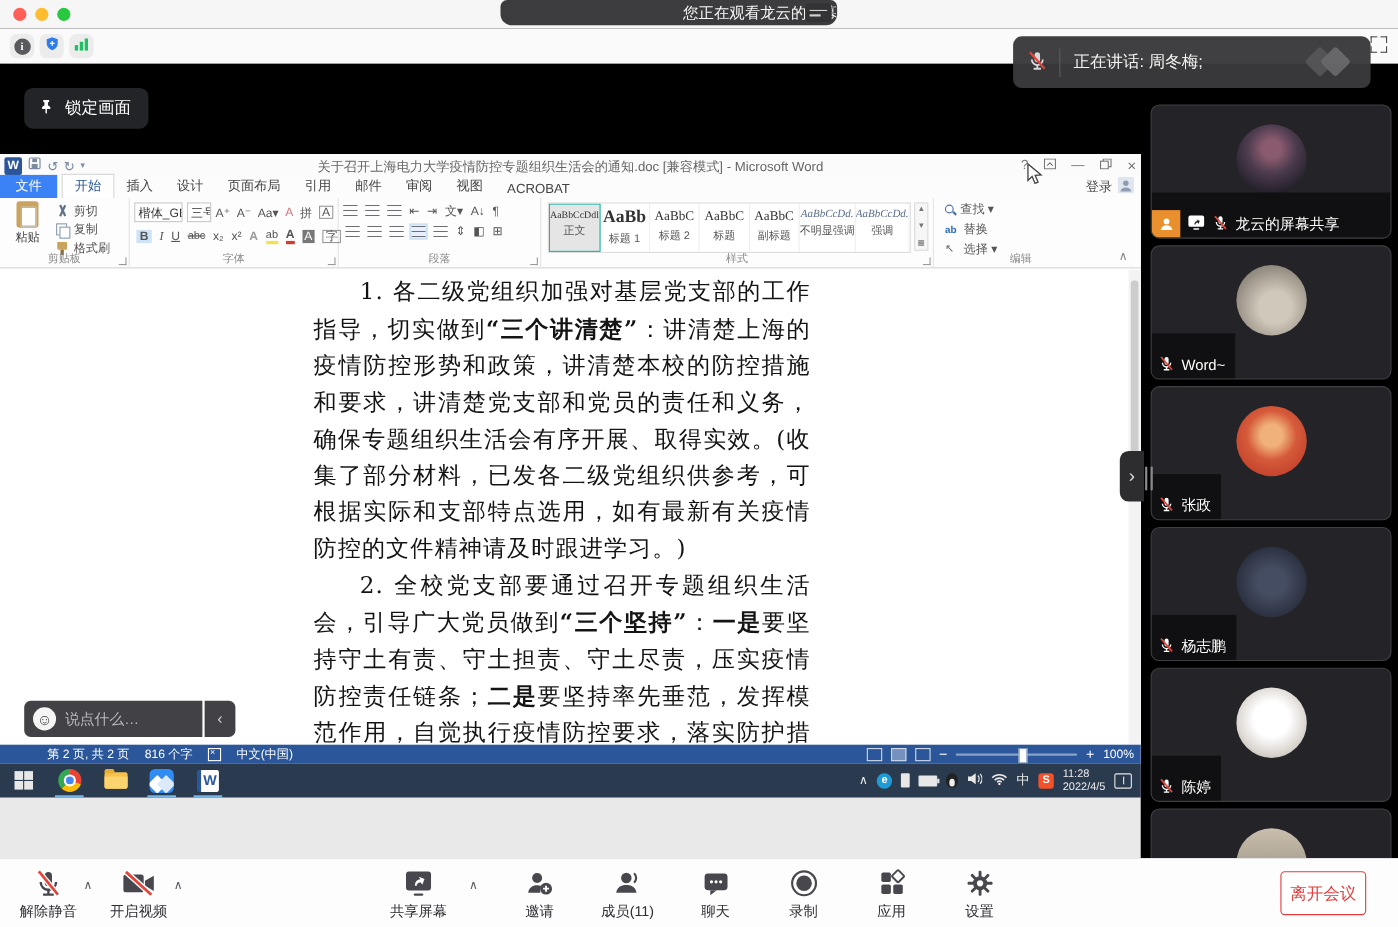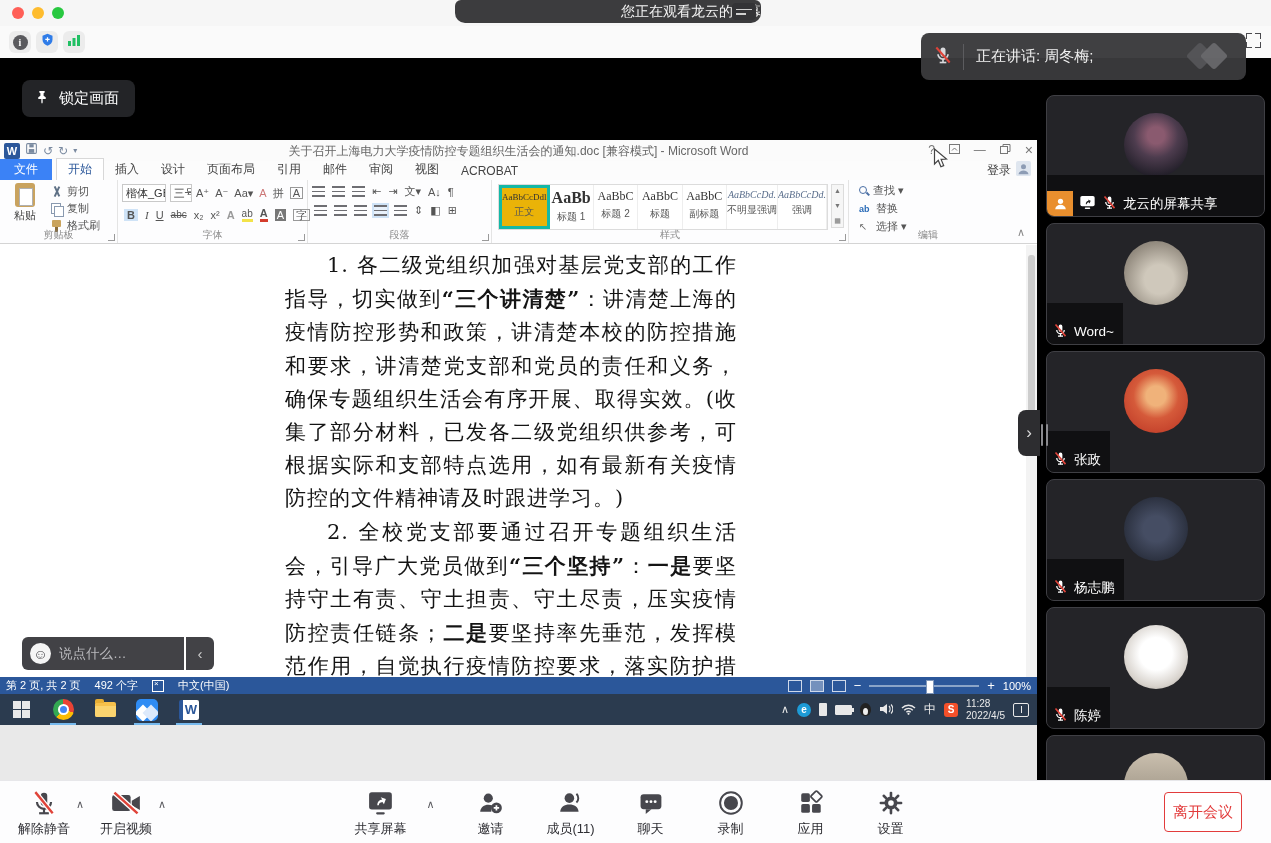--- a/index.html
+++ b/index.html
@@ -91,21 +91,21 @@
   .g-fc{border-bottom:3px solid #d43c2c;font-weight:bold;}
   .g-shade{background:#777;color:#fff;padding:0 2px;}
   .g-clear{color:#c77;}
   .g-box{border:1px solid #999;padding:0 2px;line-height:10px;}
   .ln{display:inline-block;width:13px;height:11px;background:repeating-linear-gradient(to bottom,#6e6e73 0 1.6px,transparent 1.6px 4.6px);cursor:pointer;}
   .ln.active{outline:2px solid #cfe3f7;background-color:#e8f1fb;}
   .frow1{display:flex;align-items:center;gap:4px;padding:4px 4px 0;}
   .frow2{display:flex;align-items:center;gap:7px;padding:5px 6px 0;}
   .styles-box{position:absolute;left:6px;top:4px;right:20px;height:44px;border:1px solid #dcdcdc;background:#fff;display:flex;overflow:hidden;}
   .stitem{width:64px;border-right:1px solid #eee;text-align:center;padding-top:4px;cursor:pointer;box-sizing:border-box;}
-  .stitem.selected{border:3px solid #14b8a6;background:#eab308;}
+  .stitem.selected{border:1px solid #14b8a6;background:#e5e5e5;}
   .st-prev{display:block;font-family:"Liberation Serif",serif;color:#333;white-space:nowrap;overflow:hidden;}
   .st-name{display:block;font-size:10px;color:#555;margin-top:3px;white-space:nowrap;}
   .st-scroll{position:absolute;right:4px;top:4px;width:13px;height:44px;border:1px solid #dcdcdc;background:#f6f6f6;
              display:flex;flex-direction:column;align-items:center;justify-content:space-between;font-size:7px;color:#777;padding:2px 0;box-sizing:border-box;}
   .edit-list{position:absolute;left:10px;top:3px;display:flex;flex-direction:column;gap:3px;}
   .ico-find{width:10px;height:10px;position:relative;}
   .ico-find::before{content:"";position:absolute;left:0;top:0;width:6px;height:6px;border:1.5px solid #4a6fa5;border-radius:50%;}
   .ico-find::after{content:"";position:absolute;left:7px;top:7px;width:4px;height:1.5px;background:#4a6fa5;transform:rotate(45deg);}
   .ico-replace{font-size:9px;color:#2b6cb8;font-weight:bold;width:13px;}
   .ico-select{font-size:10px;color:#666;width:13px;}
@@ -114,21 +114,21 @@
   .wdoc{position:absolute;left:0;top:105px;width:1037px;height:432px;background:#fff;overflow:hidden;}
   .doctext{position:absolute;left:285px;top:4px;width:452px;font-family:"DejaVu Serif","Liberation Serif",serif;
            font-size:21px;line-height:33.2px;color:#141414;text-align:justify;letter-spacing:1px;}
   .doctext p{margin:0;text-indent:2em;}
   .doctext b{font-weight:700;}
   .vscroll{position:absolute;right:0;top:0;width:11px;height:100%;background:#f3f3f3;}
   .vthumb{position:absolute;left:2px;top:10px;width:7px;height:170px;background:#cdcdcd;border-radius:3px;}
 
   .wstatus{position:absolute;left:0;top:537px;width:1037px;height:17px;background:#2b579a;color:#fff;
            font-size:11px;display:flex;align-items:center;box-sizing:border-box;padding:0 6px;}
-  .ws-left{display:flex;align-items:center;gap:14px;}
+  .ws-left{display:flex;align-items:center;gap:14px;margin-left:37px;}
   .ws-right{margin-left:auto;display:flex;align-items:center;gap:8px;}
   .ico-book{display:inline-block;width:10px;height:10px;border:1px solid #fff;position:relative;}
   .ico-book::after{content:"×";position:absolute;left:1px;top:-2px;font-size:8px;color:#fff;}
   .vwico{display:inline-block;width:12px;height:10px;border:1px solid #cfd9ea;}
   .vwico.sel{background:rgba(255,255,255,.35);}
   .zslider{position:relative;width:110px;height:2px;background:#8aa4c8;}
   .zthumb{position:absolute;left:52%;top:-5px;width:6px;height:12px;background:#fff;border:1px solid #7f97ba;}
 
   
   .taskbar{position:absolute;left:0;top:554px;width:1037px;height:31px;background:#2b3b4f;display:flex;align-items:center;}
@@ -488,21 +488,21 @@
               <p><span>2. 全校党支部要通过召开专题组织生活会，引导广大党员做到</span><b>“三个坚持”</b><span>：</span><b>一是</b><span>要坚持守土有责、守土担责、守土尽责，压实疫情防控责任链条；</span><b>二是</b><span>要坚持率先垂范，发挥模范作用，自觉执行疫情防控要求，落实防护措施；</span></p>
             </div>
           <div class="vscroll">
               <div class="vthumb"></div>
             </div>
         </div>
 
         <div class="wstatus">
           <div class="ws-left">
             <span>第 2 页, 共 2 页</span>
-            <span>492 个字</span>
+            <span>816 个字</span>
             <span class="ico-book"></span>
             <span>中文(中国)</span>
           </div>
           <div class="ws-right">
             <span class="vwico"></span>
             <span class="vwico sel"></span>
             <span class="vwico"></span>
             <span style="font-size:13px">−</span>
             <span class="zslider">
                 <span class="zthumb"></span>

